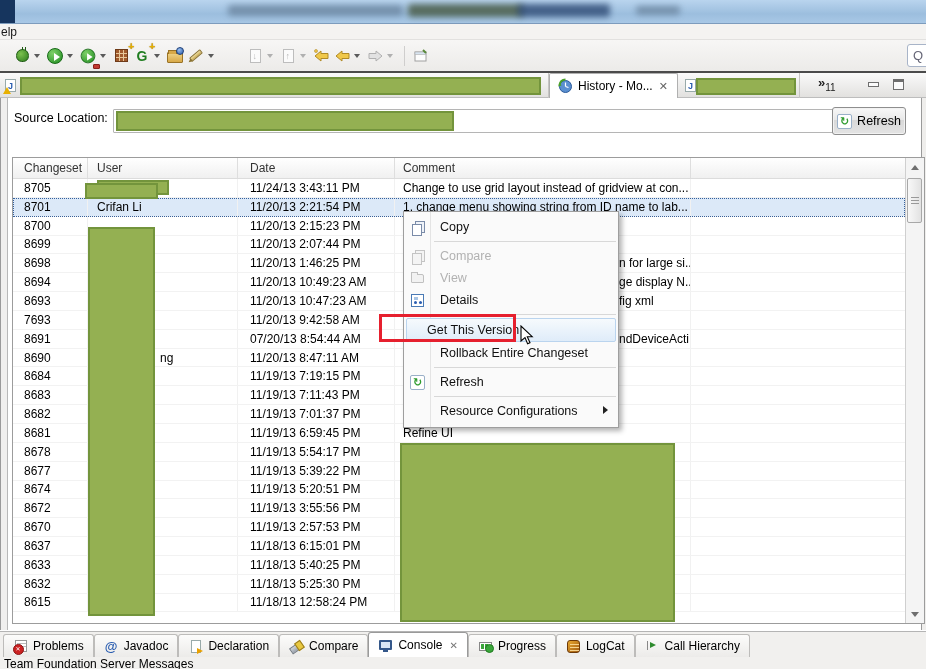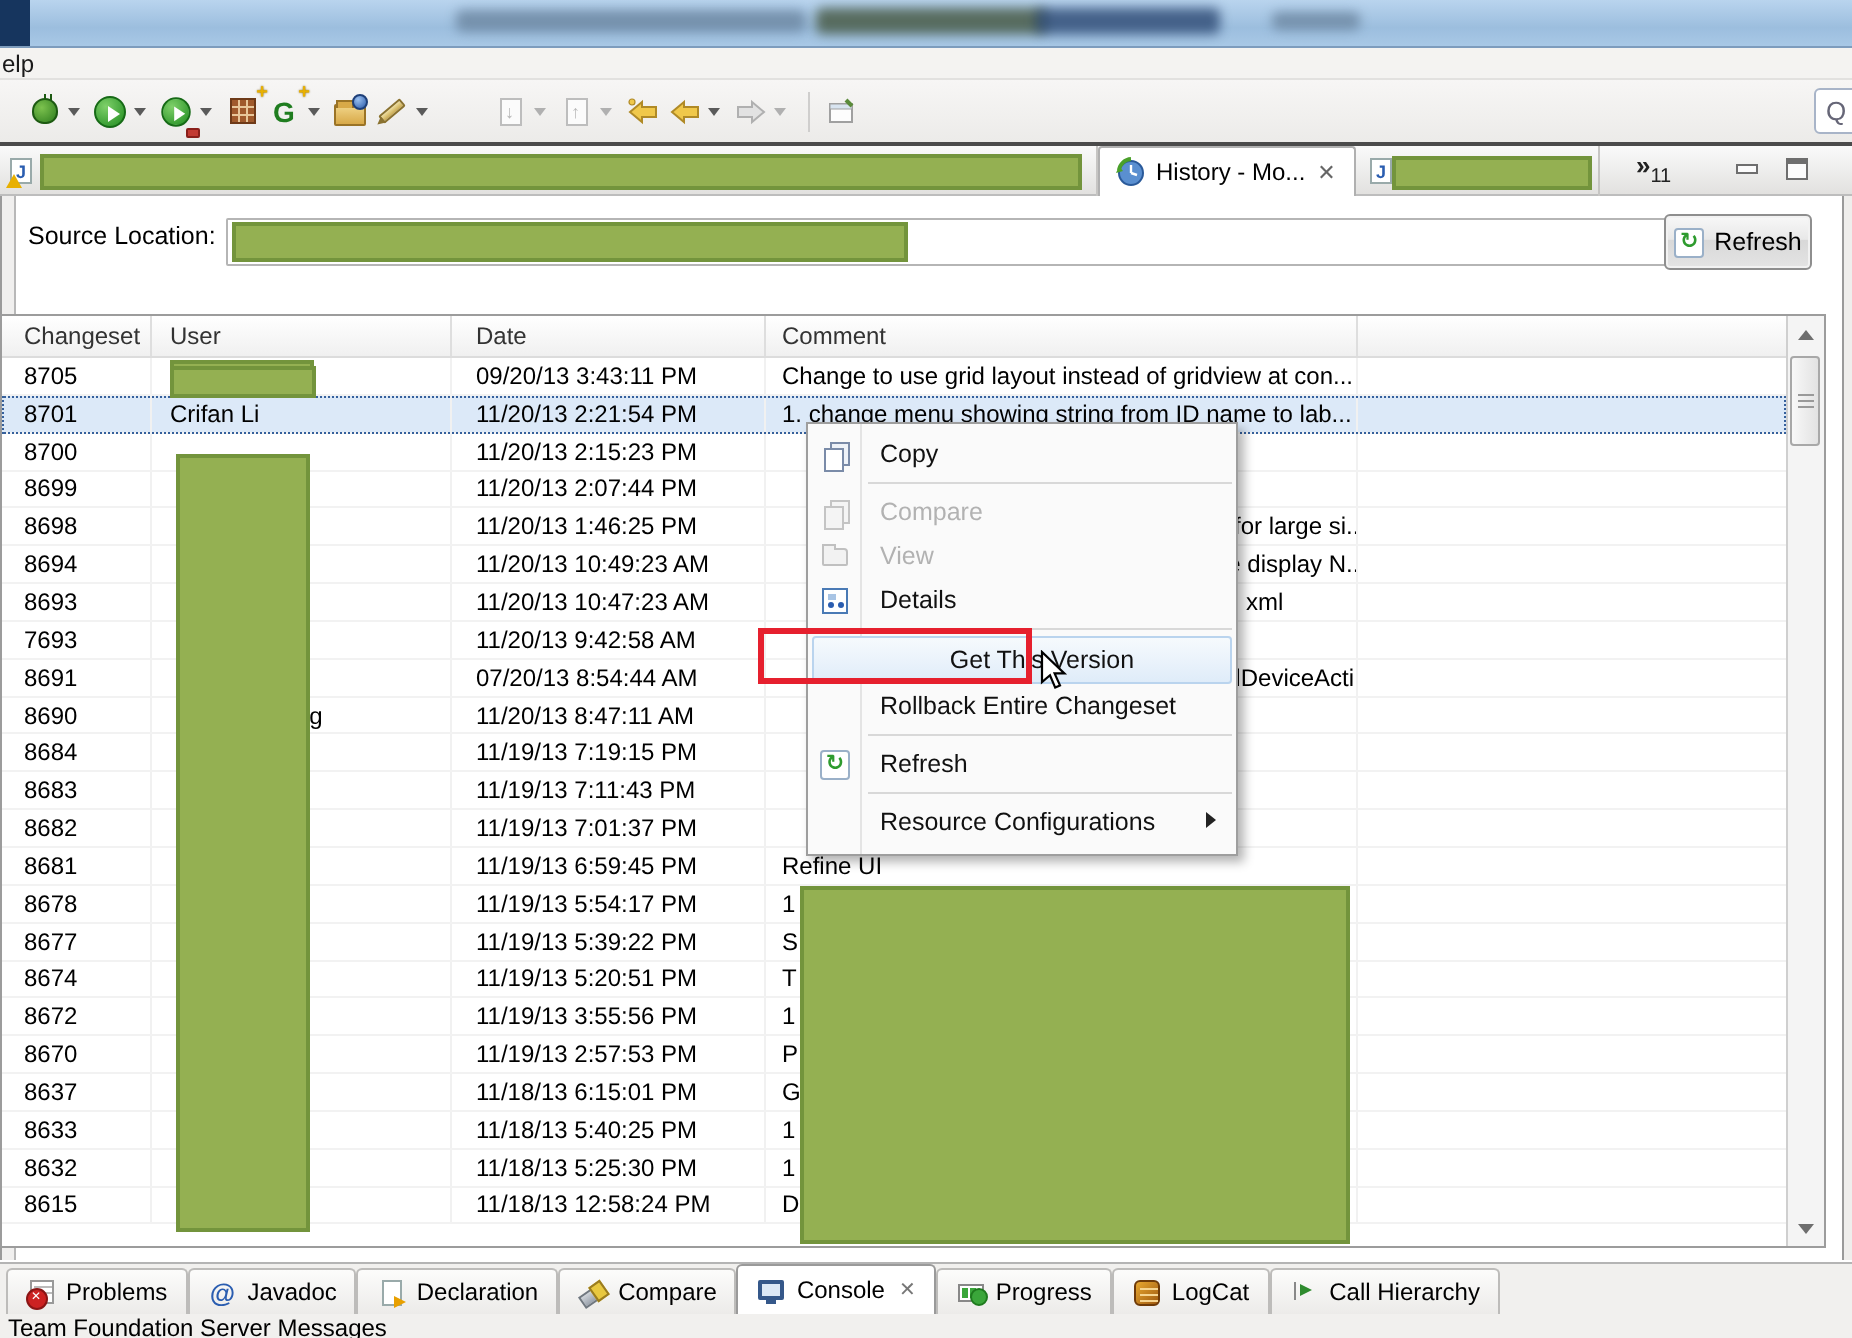--- a/index.html
+++ b/index.html
@@ -76,21 +76,21 @@
 
   
   .srcrow { position:absolute; left:8px; top:98px; width:913px; height:52px; background:#fff; }
   .srclabel { position:absolute; left:6px; top:13px; font-size:12.5px; }
   .srcinput { position:absolute; left:105px; top:11px; width:722px; height:24px; background:#fff; border:1px solid #b5b5b5; border-radius:1px; }
   .srcinput .redact { position:absolute; left:2px; top:1px; width:338px; height:20px; }
   .btn-refresh { position:absolute; left:824px; top:9px; width:74px; height:28px; background:linear-gradient(#f8f8f8,#e8e8e8 45%,#d8d8d8 46%,#e4e4e4); border:1px solid #8e8e8e; border-radius:3px; display:flex; align-items:center; justify-content:center; gap:5px; font-size:12.5px; box-shadow:0 0 0 1px #f2f2f2 inset; }
   .refresh-glyph { width:15px; height:15px; background:#fff; border:1px solid #9ab0c8; border-radius:2px; color:#2e9b2e; font-weight:bold; font-size:11px; line-height:13px; text-align:center; }
 
   
-  .grid { position:absolute; left:0; top:157px; width:913px; height:467px; border:1px solid #9c9c9c; background:#fff; }
+  .grid { position:absolute; left:12px; top:157px; width:913px; height:467px; border:1px solid #9c9c9c; background:#fff; }
   .thead { display:flex; height:21px; background:linear-gradient(#ffffff,#f0f0f0); border-bottom:1px solid #dcdcdc; color:#333; }
   .th { display:flex; align-items:center; border-right:1px solid #dedede; font-size:12px; }
   .tcell { border-right:1px solid #f1f1f1; overflow:hidden; white-space:nowrap; display:flex; align-items:center; }
   .c-changeset { width:75px; padding-left:11px; }
   .c-user { width:150px; padding-left:9px; }
   .c-date { width:157px; padding-left:12px; }
   .c-comment { width:296px; padding-left:8px;text-align:right; }
   .c-fill { flex:1; border-right:none; }
   .tbody { position:absolute; left:0; top:21px; right:19px; bottom:0; }
   .trow { display:flex; height:18.85px; border-bottom:1px solid #f2f2f2; font-size:12px; }
@@ -113,21 +113,21 @@
   .redact-8705 { position:absolute; left:85px; top:183px; width:73px; height:16px; z-index:30; }
   .redact-comments { position:absolute; left:400px; top:443px; width:275px; height:179px; z-index:30; }
   .redact-tab1 { position:absolute; left:20px; top:77px; width:521px; height:18px; z-index:5; }
   .redact-tab3 { position:absolute; left:696px; top:78px; width:100px; height:17px; z-index:5; }
 
   
   .cmenu { position:absolute; left:375px; top:211px; width:216px; background:#fafafa; border:1px solid #9e9e9e; box-shadow:3px 3px 5px rgba(0,0,0,.3); z-index:50; padding:4px 0 5px;margin-left:28px; }
   .cmenu::before { content:""; position:absolute; left:26px; top:0; bottom:0; width:1px; background:#e4e4e4; }
   .mi { position:relative; height:22px; display:flex; align-items:center; padding-left:36px; font-size:12.5px; color:#111; }
   .mi.dis { color:#b2b2b2; }
-  .mi.hl { background:linear-gradient(#f6fafd,#dfecf9); border:1px solid #bad4ee; border-radius:2px; margin:0 2px; padding-left:20px; height:24px;justify-content:center; }
+  .mi.hl { background:linear-gradient(#f6fafd,#dfecf9); border:1px solid #bad4ee; border-radius:2px; margin:0 2px; padding-left:20px; height:24px; }
   .msep { height:1px; background:#d8d8d8; margin:3px 2px 3px 30px; }
   .mico { position:absolute; left:5px; top:3px; width:17px; height:17px; display:flex; align-items:center; justify-content:center; }
   .ico-copy { position:relative; width:12px; height:14px; }
   .ico-copy::before { content:""; position:absolute; left:3px; top:0; width:8px; height:10px; background:#eef2f8; border:1px solid #7a8ba8; }
   .ico-copy::after { content:""; position:absolute; left:0; top:3px; width:8px; height:10px; background:#fff; border:1px solid #7a8ba8; }
   .ico-copy.gray::before, .ico-copy.gray::after { border-color:#c4c4c4; background:#f4f4f4; }
   .ico-folder-gray { width:13px; height:9px; background:#f2f2f2; border:1px solid #c0c0c0; border-radius:1px 2px 1px 1px; position:relative; }
   .ico-folder-gray::before { content:""; position:absolute; left:-1px; top:-3px; width:5px; height:2px; background:#f2f2f2; border:1px solid #c0c0c0; border-bottom:none; }
   .ico-details { width:13px; height:13px; background:#fff; border:1px solid #4a7ab5; position:relative; }
   .ico-details::before { content:""; position:absolute; left:2px; bottom:2px; width:3px; height:3px; border-radius:50%; background:#2a5db0; box-shadow:5px 0 0 #2a5db0; }
@@ -316,21 +316,21 @@
     </div>
     <div class="tbody">
         <div class="trow">
           <div class="tcell c-changeset">
             <span>8705</span>
           </div>
           <div class="tcell c-user">
             <span class="redact-inline"></span>
           </div>
           <div class="tcell c-date">
-            <span>09/20/13 3:43:11 PM</span>
+            <span>11/24/13 3:43:11 PM</span>
           </div>
           <div class="tcell c-comment">
             <span>Change to use grid layout instead of gridview at con...</span>
           </div>
           <div class="tcell c-fill"></div>
         </div>
         <div class="trow sel">
           <div class="tcell c-changeset">
             <span>8701</span>
           </div>

